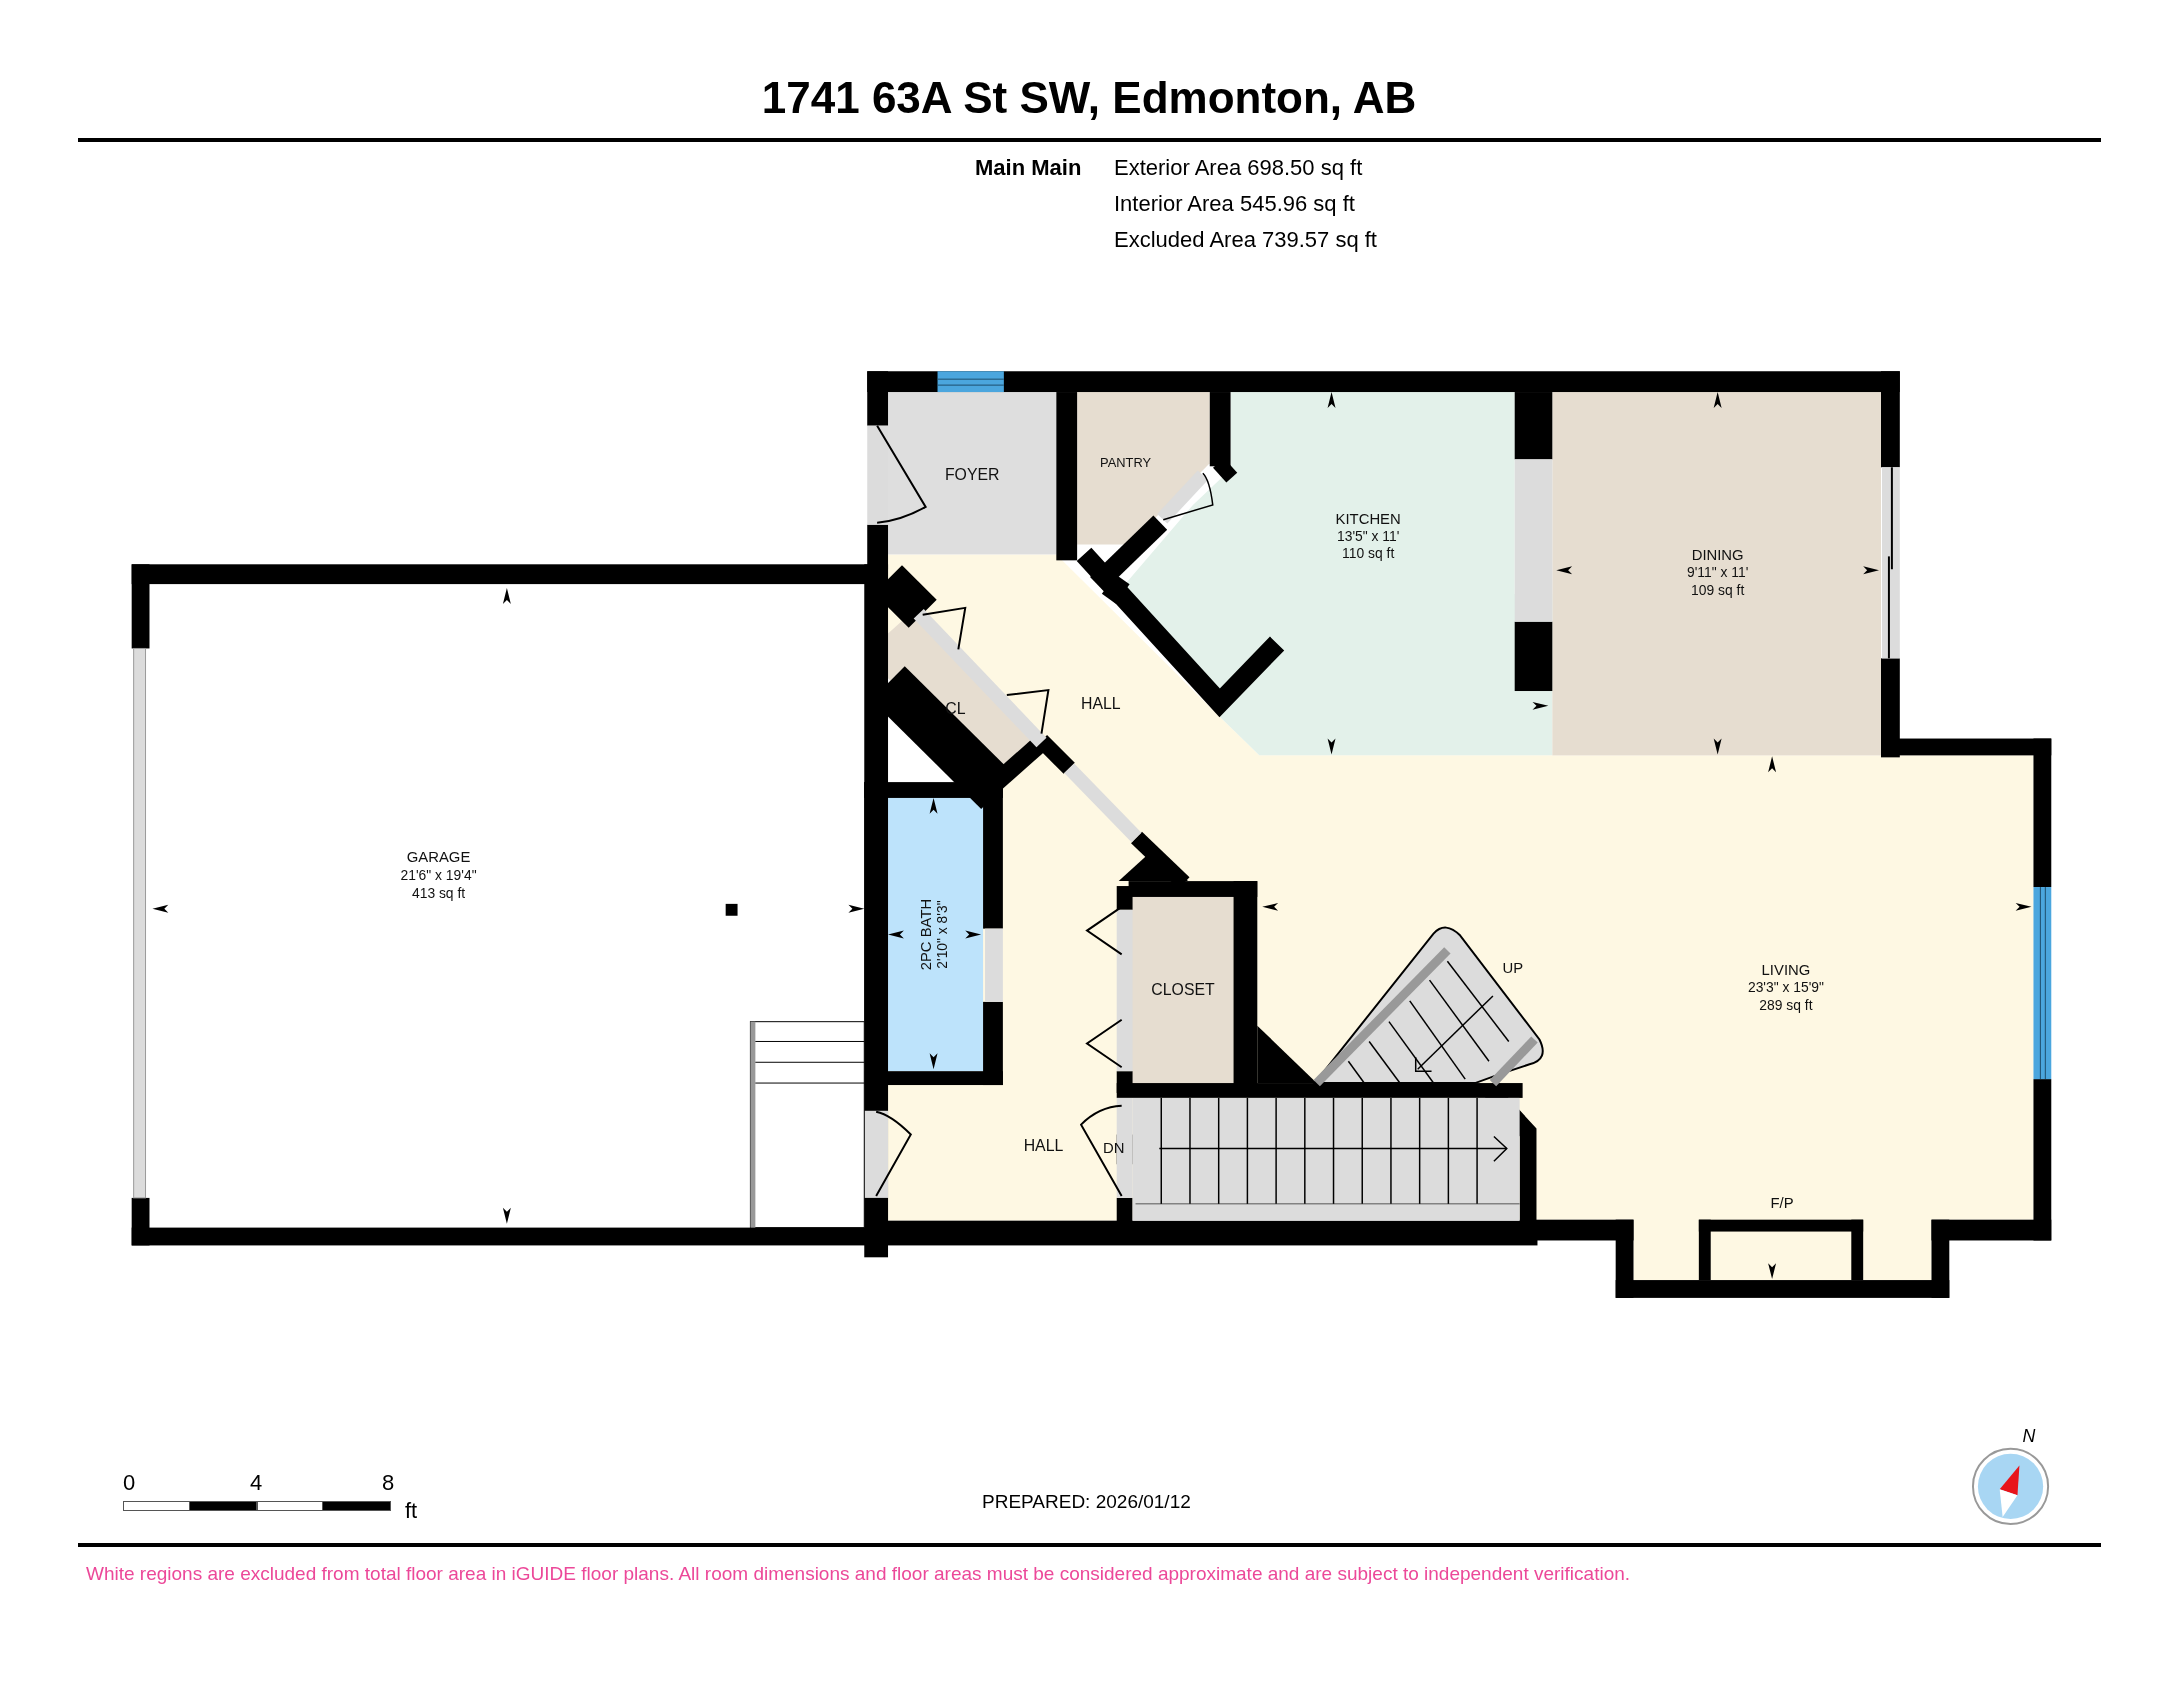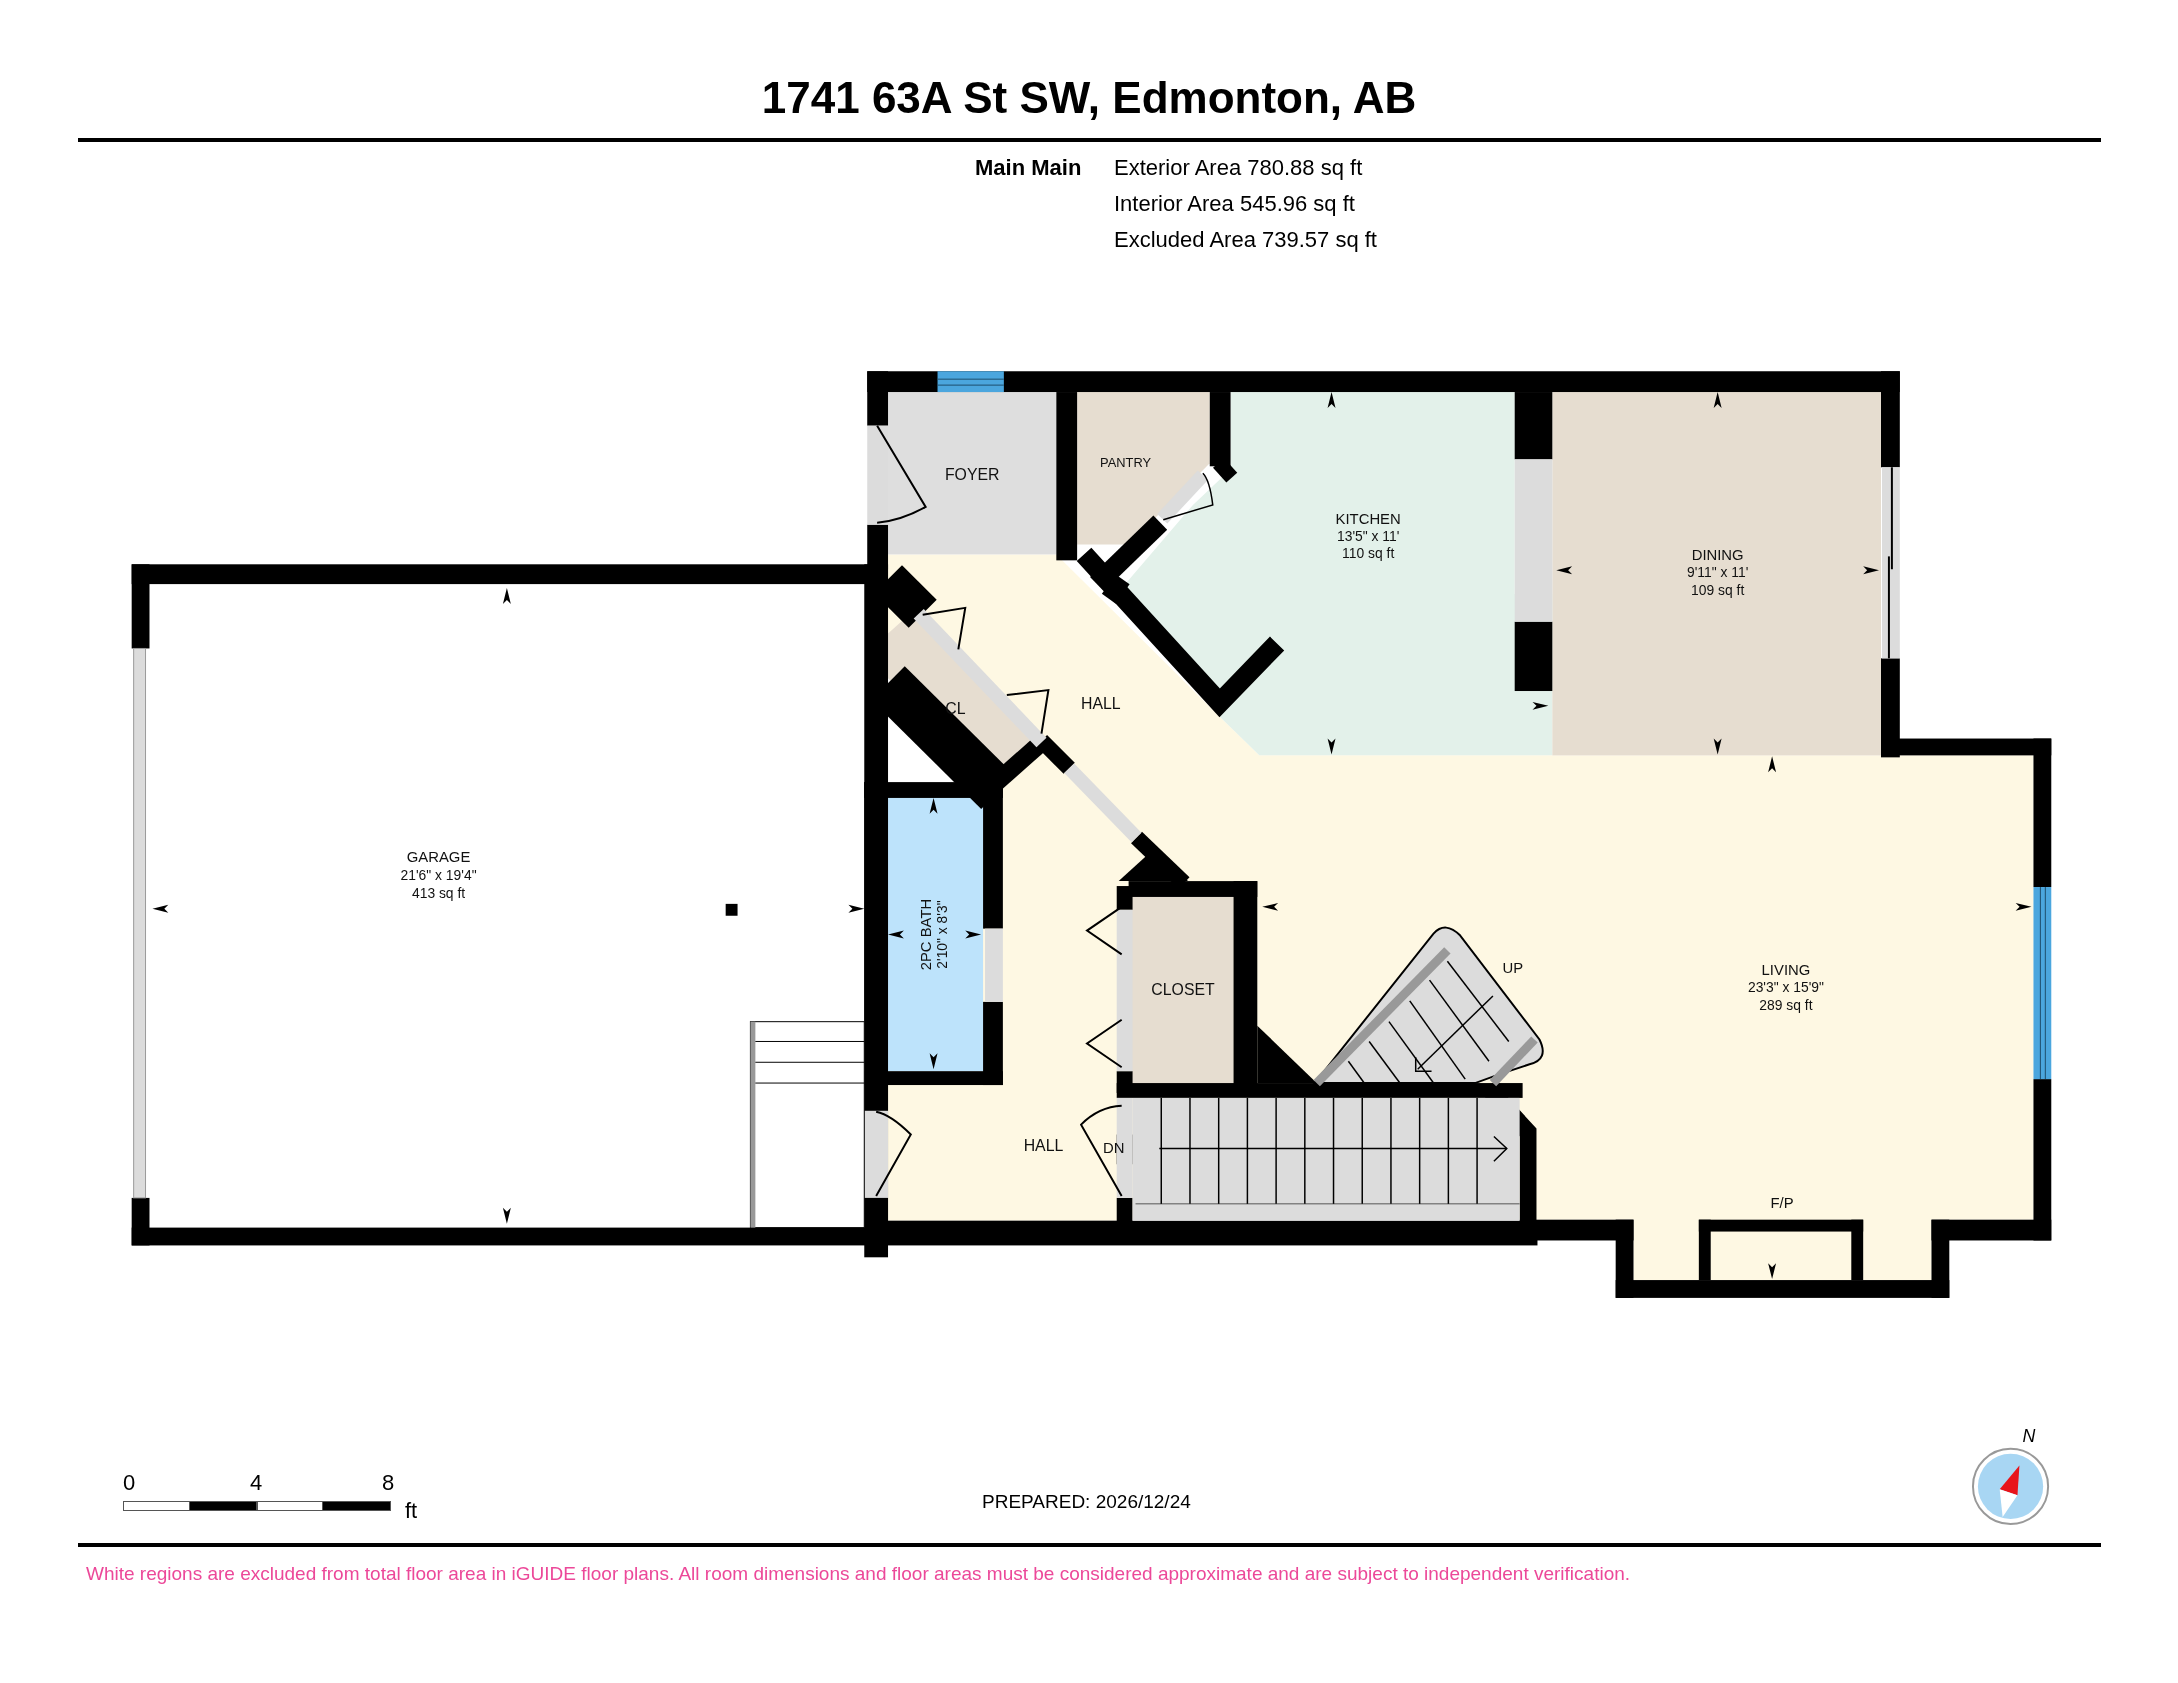--- a/index.html
+++ b/index.html
@@ -21,21 +21,21 @@
 </style>
 </head>
 <body>
 
 <div class="title">1741 63A St SW, Edmonton, AB</div>
 <div class="rule" style="top:138px;"></div>
 
 <div class="summary">
   <div class="label">Main Main</div>
   <div class="vals">
-    <div>Exterior Area 780.88 sq ft</div>
+    <div>Exterior Area 698.50 sq ft</div>
     <div>Interior Area 545.96 sq ft</div>
     <div>Excluded Area 739.57 sq ft</div>
   </div>
 </div>
 
 <svg class="plan" width="2178" height="1683" viewBox="0 0 2200 1700" xmlns="http://www.w3.org/2000/svg">
 
   <rect x="150" y="590" width="727" height="650" fill="#ffffff"></rect>
 
   <polygon fill="#fef8e3" points="897,560 1067,560 1230,722 1272,763 2054,763 2054,1232 1951,1232 1951,1293 1650,1293 1650,1232 1146,1232 1128,1232 1128,1233 886,1233 886,800 1000,800 1000,760 897,660"></polygon>
@@ -289,21 +289,21 @@
   <span class="t" style="left:0;">0</span>
   <span class="t" style="left:127px;">4</span>
   <span class="t" style="left:259px;">8</span>
   <div class="bar" style="left:0; width:67px; background:#fff;"></div>
   <div class="bar" style="left:66px; width:68px; background:#000;"></div>
   <div class="bar" style="left:134px; width:66px; background:#fff;"></div>
   <div class="bar" style="left:199px; width:69px; background:#000;"></div>
   <span class="ft">ft</span>
 </div>
 
-<div class="prepared">PREPARED: 2026/12/24</div>
+<div class="prepared">PREPARED: 2026/01/12</div>
 
 <div class="compass">
   <svg width="89" height="99" viewBox="0 0 90 100">
     <text x="53" y="16" font-size="18" font-style="italic" font-family="Liberation Sans, sans-serif">N</text>
     <circle cx="41" cy="61" r="38" fill="#ffffff" stroke="#999" stroke-width="2"></circle>
     <circle cx="41" cy="61" r="33" fill="#a8d6f3"></circle>
     <polygon points="50,40 30,64 48,70" fill="#e8141b"></polygon>
     <polygon points="30,64 48,70 33,92" fill="#ffffff"></polygon>
   </svg>
 </div>

